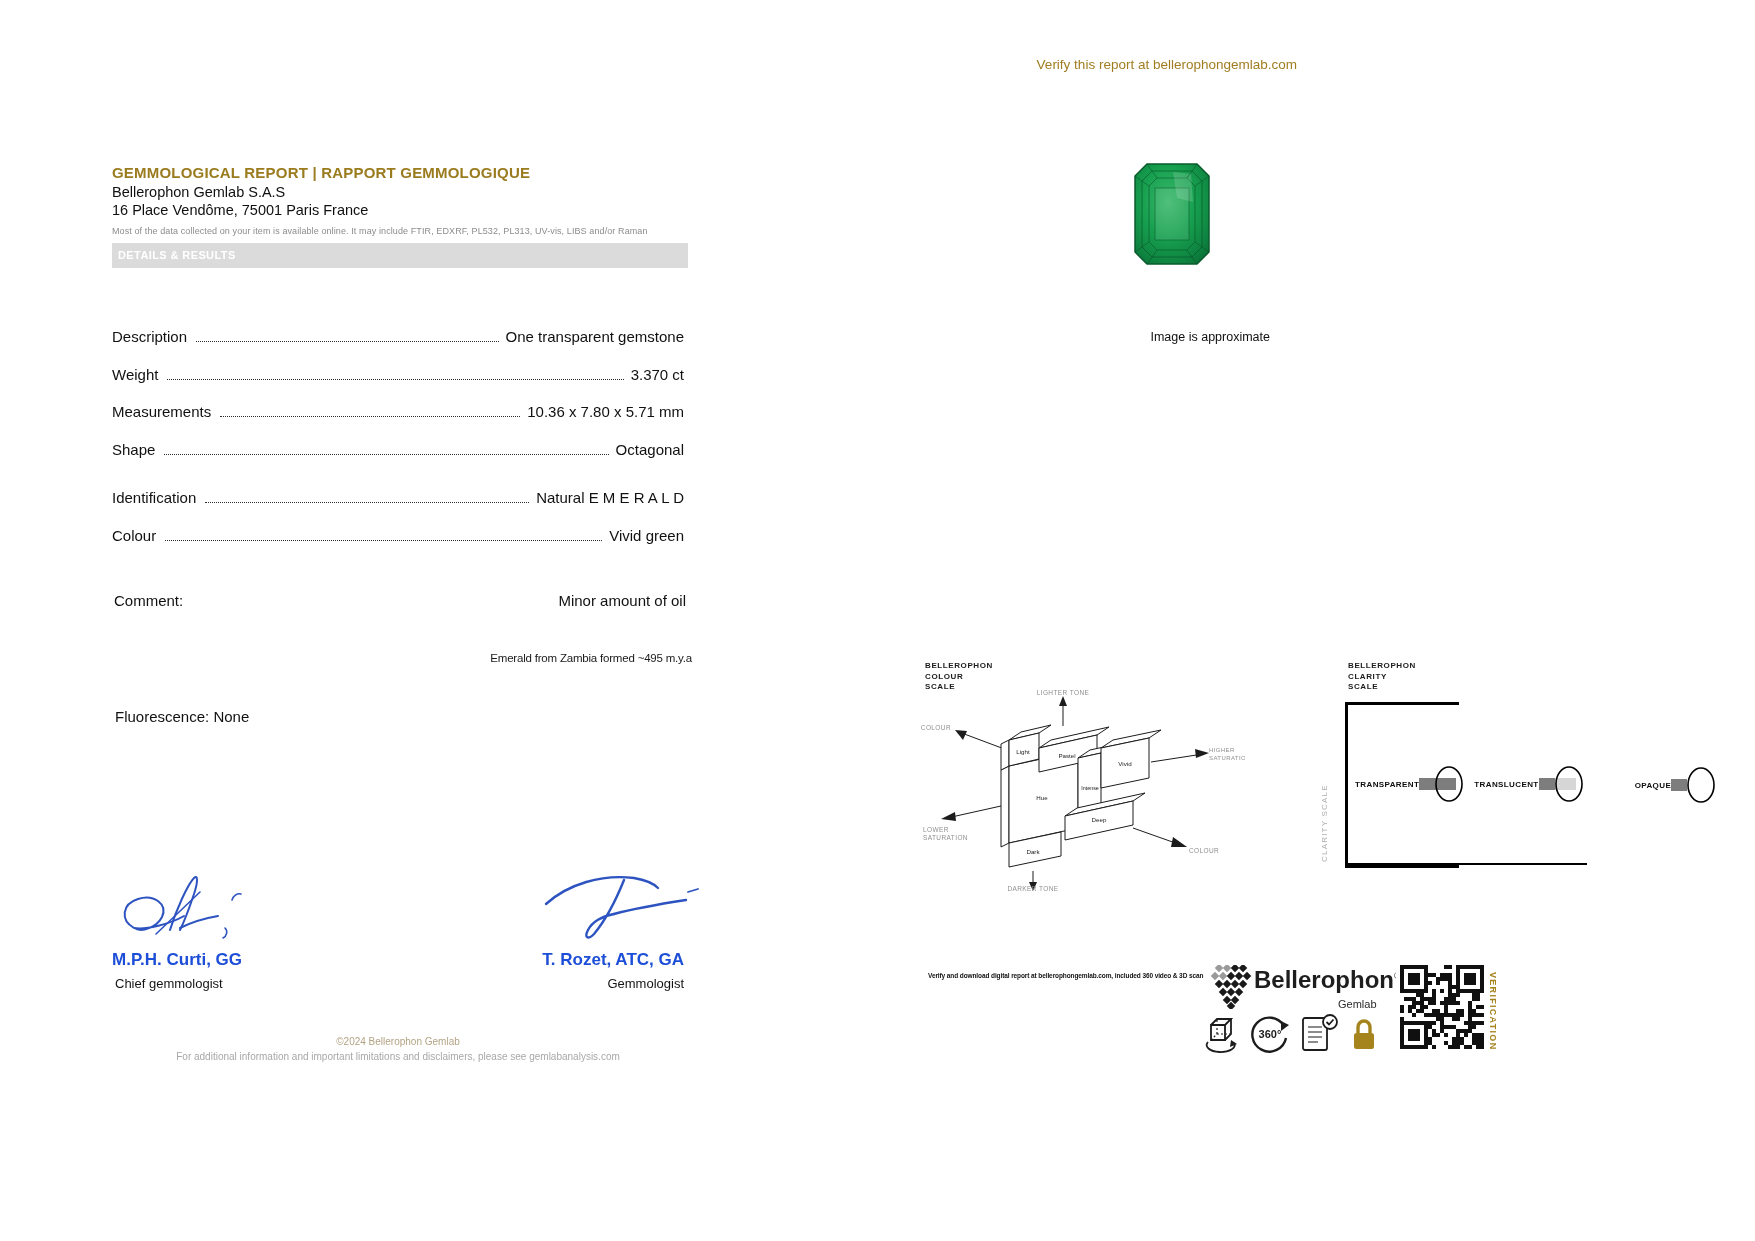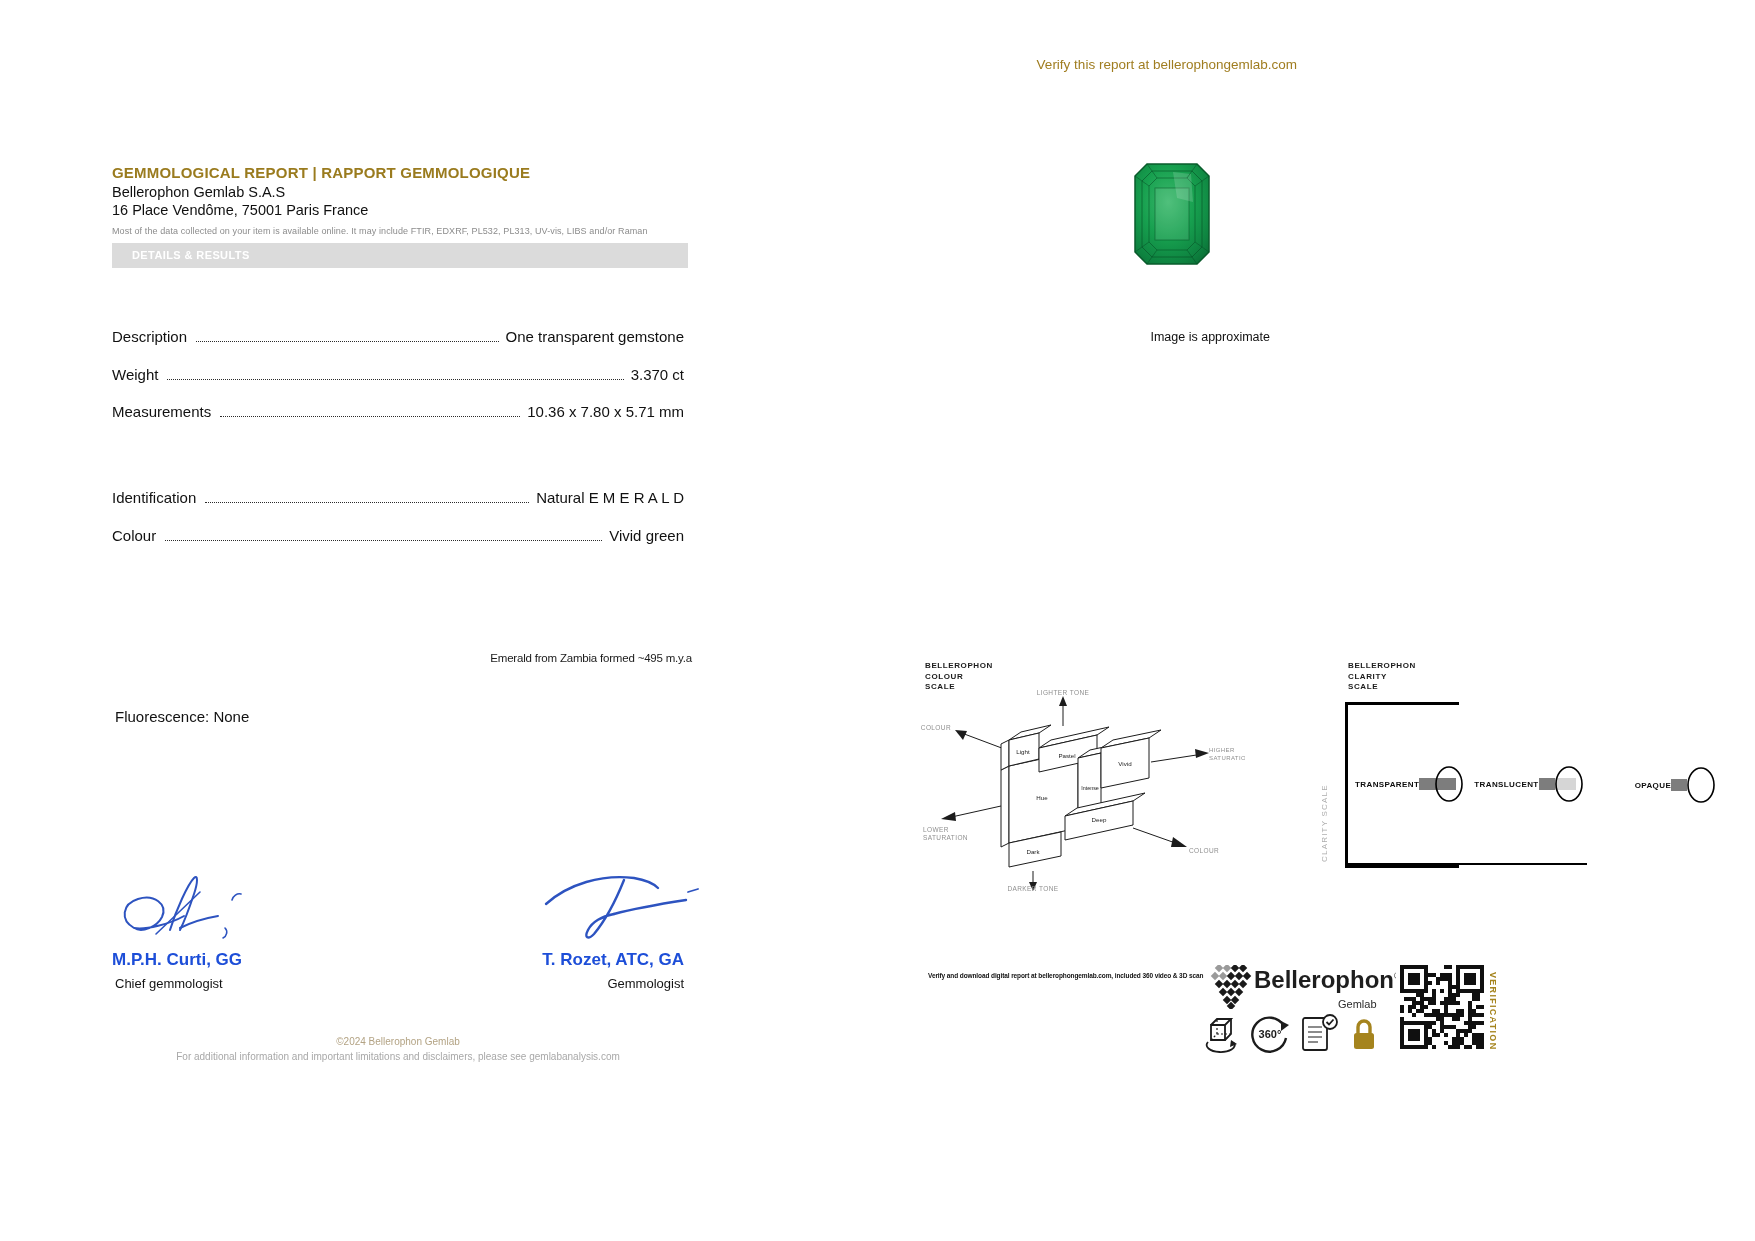--- a/index.html
+++ b/index.html
@@ -11,21 +11,21 @@
   .verify-link{top:57px;right:458px;font-size:13.5px;color:#A07D20;}
 
   
   .hdr{left:112px;top:164px;width:600px;}
   .hdr-title{font-size:15px;font-weight:bold;color:#9A7B1E;letter-spacing:.2px;margin-bottom:3px;}
   .hdr-company{font-size:14.5px;color:#101010;margin-bottom:2px;}
   .hdr-address{font-size:14.5px;color:#101010;}
   .hdr-note{left:112px;top:226px;font-size:9px;color:#8C8C8C;letter-spacing:.1px;}
   .details-bar{left:112px;top:243px;width:576px;height:25px;background:#DBDBDB;}
   .details-bar span{display:block;font-size:11px;font-weight:bold;color:#ffffff;
-                    letter-spacing:.4px;line-height:25px;padding-left:20px;}
+                    letter-spacing:.4px;line-height:25px;padding-left:6px;}
 
   
   .spec-row{position:absolute;left:112px;width:572px;display:flex;align-items:baseline;
             font-size:15px;line-height:22px;}
   .spec-row .lead{flex:1;border-bottom:1.9px dotted #2b2b2b;margin:0 7px 4px 9px;}
   .spec-row .lbl{white-space:nowrap;}
   .spec-row .val{white-space:nowrap;}
   .pair-row{position:absolute;left:114px;width:572px;display:flex;justify-content:space-between;
             font-size:15px;line-height:22px;}
   .origin-note{position:absolute;left:112px;width:580px;text-align:right;font-size:11.5px;
@@ -101,31 +101,40 @@
   <div class="spec-row" style="top:364px">
     <span class="lbl">Weight</span>
     <span class="lead"></span>
     <span class="val">3.370 ct</span>
   </div>
   <div class="spec-row" style="top:401px">
     <span class="lbl">Measurements</span>
     <span class="lead"></span>
     <span class="val">10.36 x 7.80 x 5.71 mm</span>
   </div>
+  <div class="spec-row" style="top:439px">
+    <span class="lbl">Shape</span>
+    <span class="lead"></span>
+    <span class="val">Octagonal</span>
+  </div>
   <div class="spec-row" style="top:487px">
     <span class="lbl">Identification</span>
     <span class="lead"></span>
     <span class="val">Natural  E M E R A L D</span>
   </div>
   <div class="spec-row" style="top:525px">
     <span class="lbl">Colour</span>
     <span class="lead"></span>
     <span class="val">Vivid green</span>
   </div>
 
+  <div class="pair-row" style="top:590px">
+    <span>Comment:</span>
+    <span>Minor amount of oil</span>
+  </div>
   <div class="origin-note" style="top:652px">Emerald from Zambia formed ~495 m.y.a</div>
   <div class="fluor" style="top:708px">Fluorescence: None</div>
 
   <svg class="abs gem" width="78" height="104" viewBox="0 0 78 104">
     <defs>
       <radialGradient id="emg" cx="45%" cy="38%" r="78%">
         <stop offset="0%" stop-color="#3cb96d"></stop>
         <stop offset="45%" stop-color="#17a04f"></stop>
         <stop offset="80%" stop-color="#0e8340"></stop>
         <stop offset="100%" stop-color="#0a6b34"></stop>

